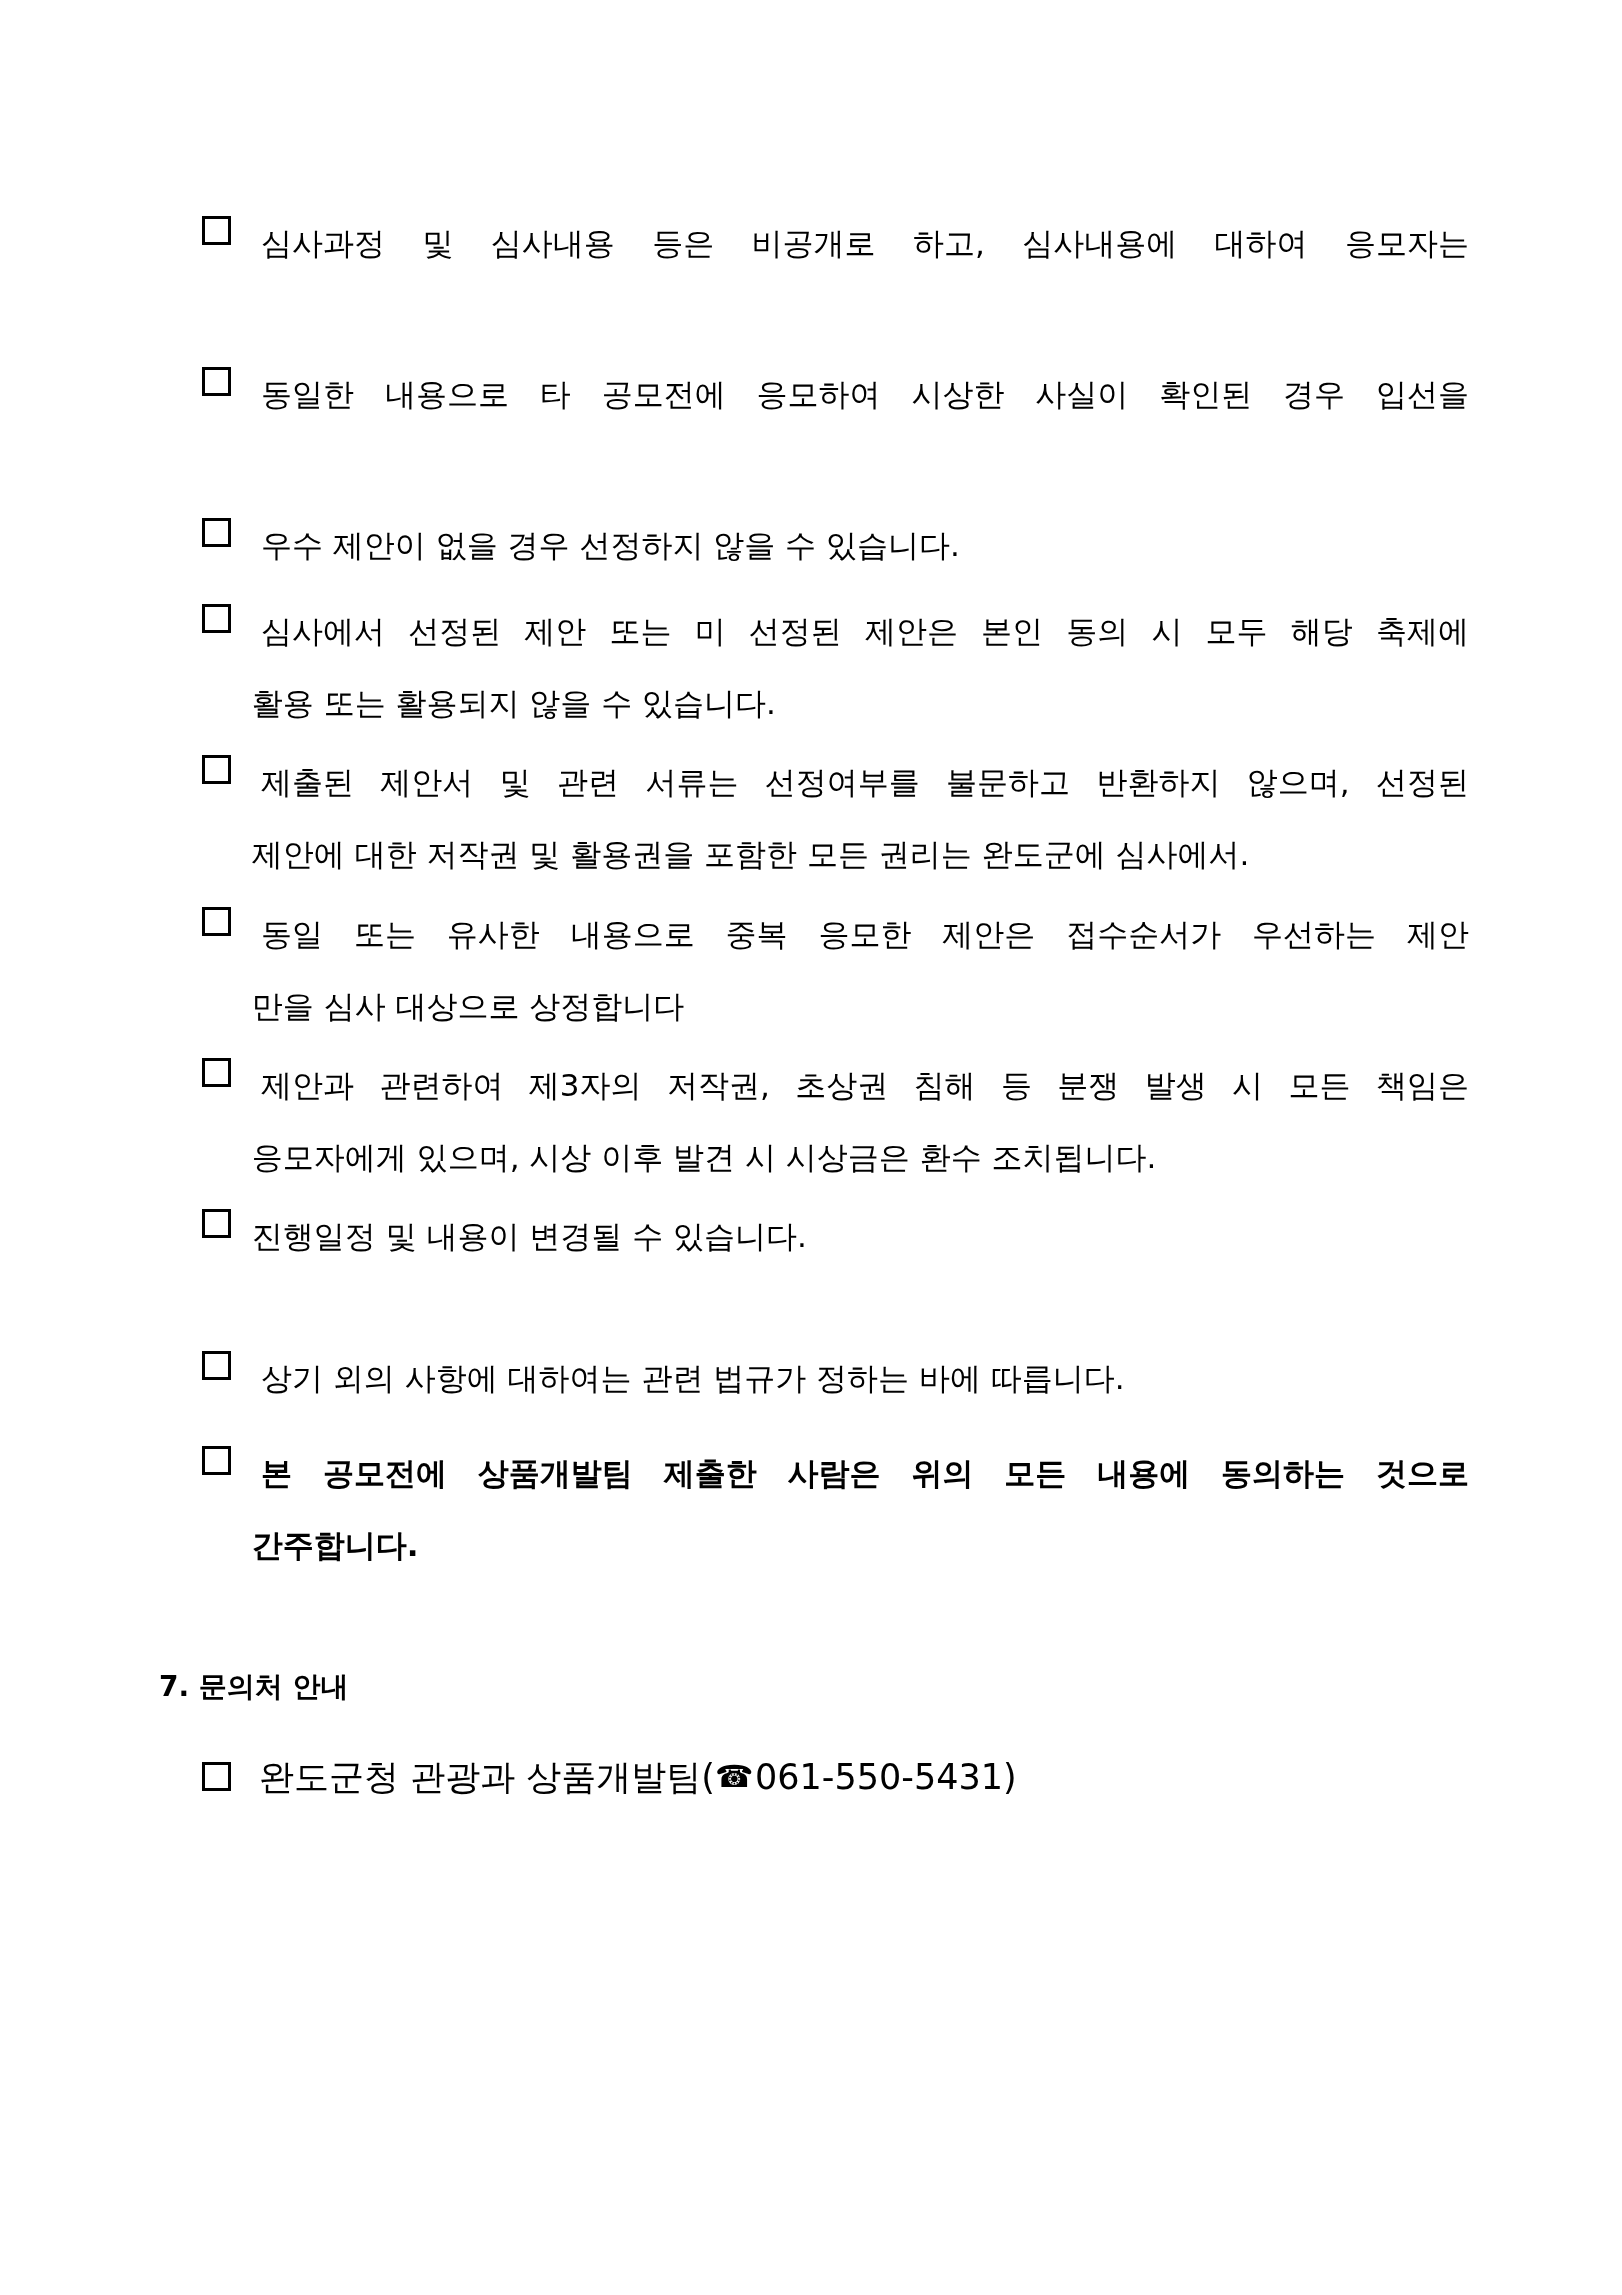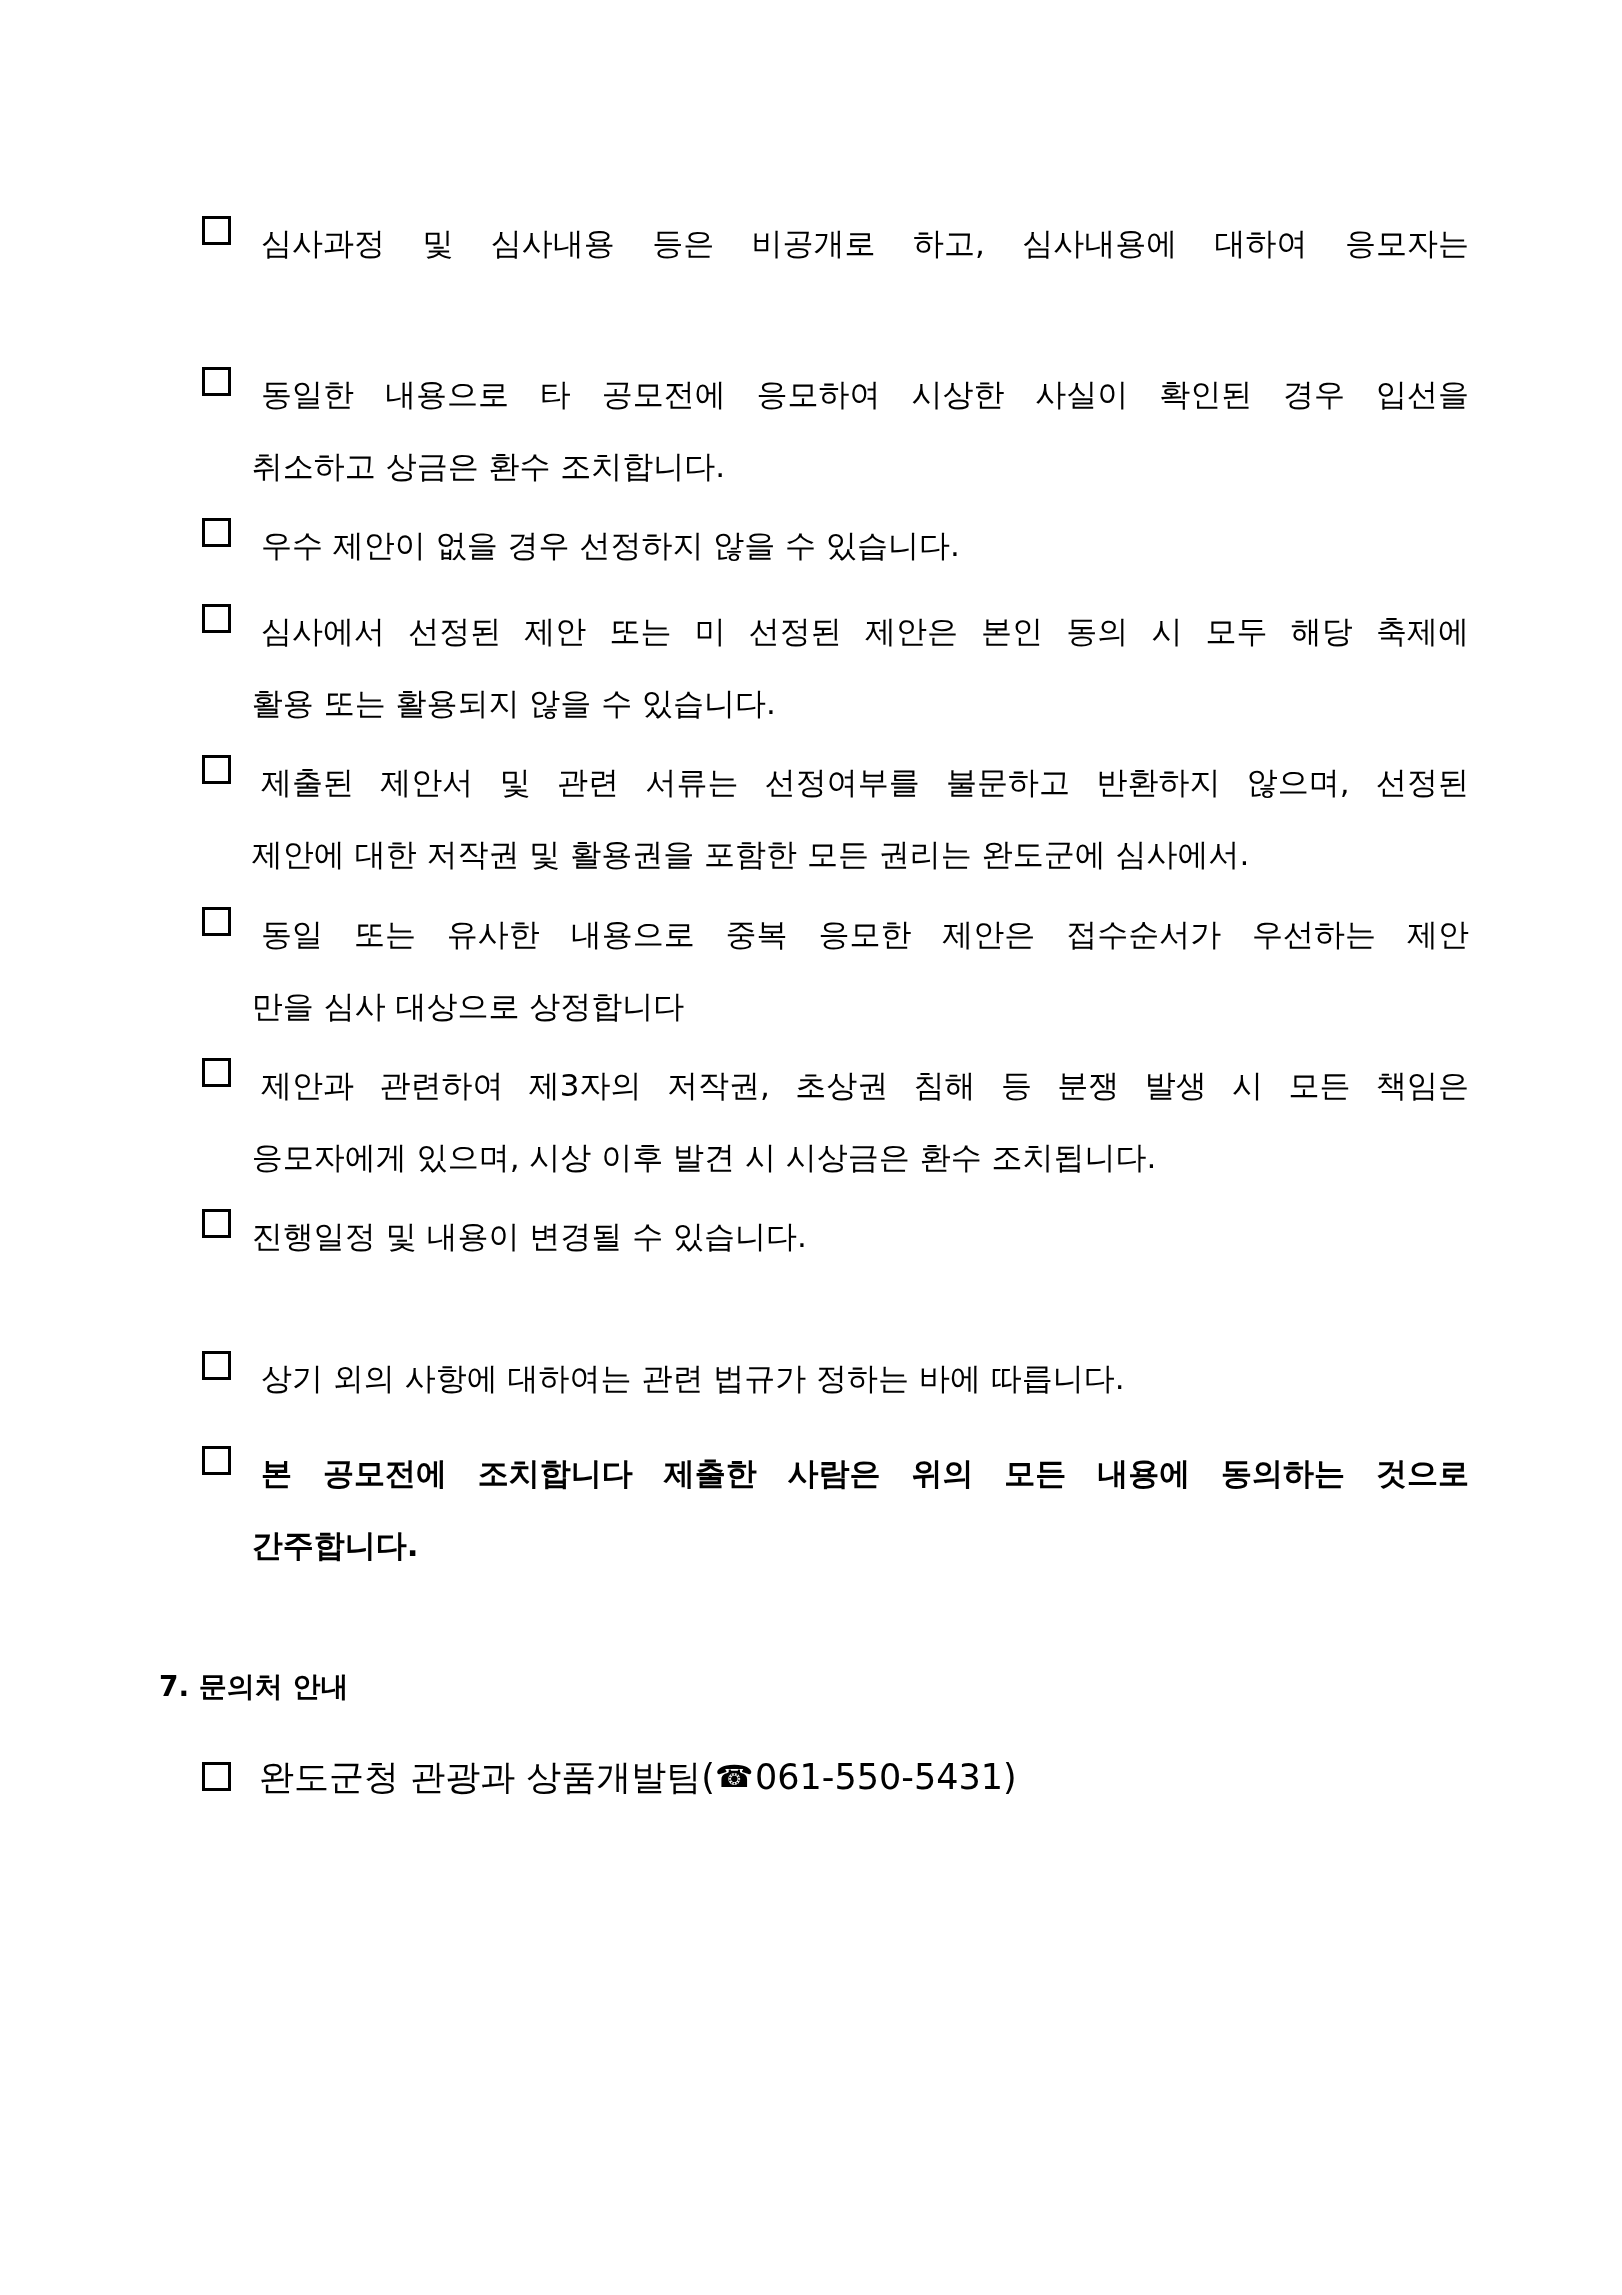--- a/index.html
+++ b/index.html
@@ -122,21 +122,20 @@
             <span class="word">내용으로</span>
             <span class="word">타</span>
             <span class="word">공모전에</span>
             <span class="word">응모하여</span>
             <span class="word">시상한</span>
             <span class="word">사실이</span>
             <span class="word">확인된</span>
             <span class="word">경우</span>
             <span class="word">입선을</span>
           </span>
-          <span class="line cont">취소하고 상금은 환수 조치합니다.</span>
         </div>
       </div>
       <div class="item" style="top: 518px;">
         <span class="checkbox"></span>
         <div class="item-text">
           <span class="line">우수 제안이 없을 경우 선정하지 않을 수 있습니다.</span>
         </div>
       </div>
       <div class="item" style="top: 604px;">
         <span class="checkbox"></span>
@@ -226,21 +225,21 @@
         <div class="item-text">
           <span class="line">상기 외의 사항에 대하여는 관련 법규가 정하는 바에 따릅니다.</span>
         </div>
       </div>
       <div class="item bold" style="top: 1446px;">
         <span class="checkbox"></span>
         <div class="item-text">
           <span class="line justify">
             <span class="word">본</span>
             <span class="word">공모전에</span>
-            <span class="word">조치합니다</span>
+            <span class="word">상품개발팀</span>
             <span class="word">제출한</span>
             <span class="word">사람은</span>
             <span class="word">위의</span>
             <span class="word">모든</span>
             <span class="word">내용에</span>
             <span class="word">동의하는</span>
             <span class="word">것으로</span>
           </span>
           <span class="line cont">간주합니다.</span>
         </div>

